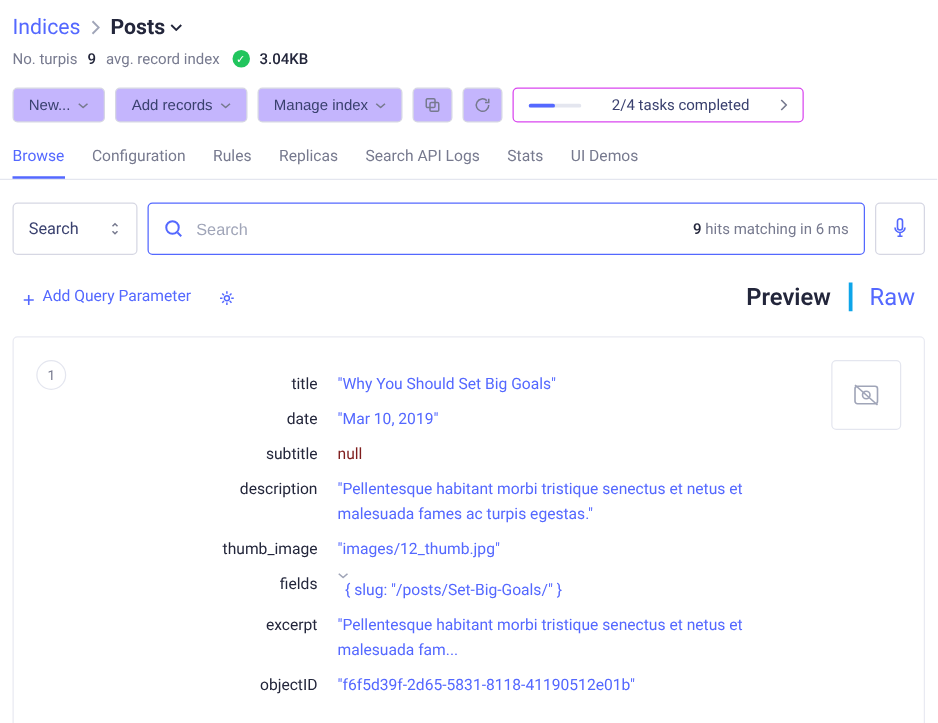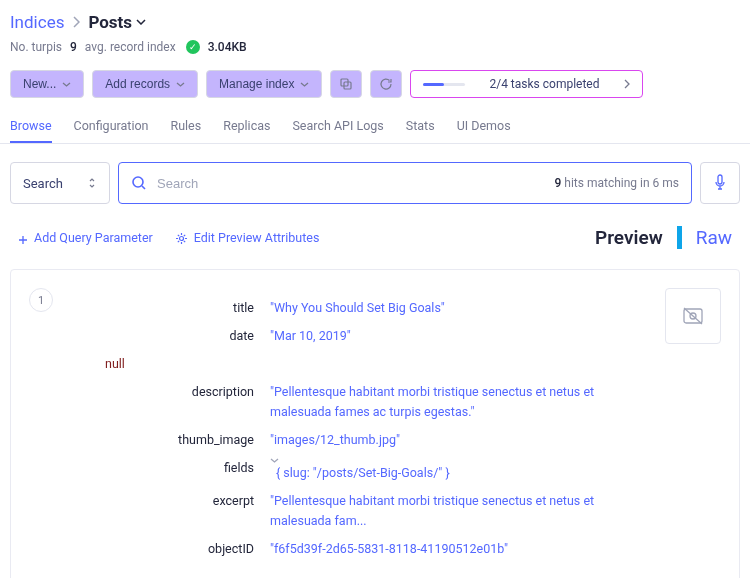--- a/index.html
+++ b/index.html
@@ -32,21 +32,21 @@
     .search-box input::placeholder { color: #a0a5b8; }
     .hits-text { font-size: 12px; color: #777a8f; }
     .hits-text .num { color: #23263b; font-weight: 500; }
     .mic-btn { border: 1px solid #d6d7e3; border-radius: 4px; width: 40px; display: flex; align-items: center; justify-content: center; color: #5468ff; height: 42px; }
     
     .sub-toolbar { display: flex; align-items: center; justify-content: space-between; padding: 12px 18px; }
     .sub-left { display: flex; gap: 22px; }
     .link-btn { color: #5468ff; font-size: 12.5px; display: inline-flex; align-items: flex-end; gap: 6px; cursor: pointer; }
     .view-toggle { display: flex; align-items: center; gap: 14px; font-size: 19px; }
     .view-active { color: #23263b; font-weight: 600; }
-    .view-inactive { color: #5468ff; cursor: pointer; padding-left: 14px; border-left: 5px solid #0ea5e9; }
+    .view-inactive { color: #5468ff; cursor: pointer; padding-left: 14px; border-left: 3px solid #0ea5e9; }
     
     .record { border: 1px solid #e9eaf2; border-radius: 4px; margin: 8px 10px; padding: 24px; position: relative; }
     .record-badge { position: absolute; top: 18px; left: 18px; width: 24px; height: 24px; border: 1px solid #e4e6ef; border-radius: 50%; display:flex; align-items:center; justify-content:center; font-size: 11px; color: #777a8f; }
     .record-thumb { position: absolute; top: 18px; right: 18px; width: 56px; height: 56px; border: 1px solid #e4e6ef; border-radius: 4px; display:flex; align-items:center; justify-content:center; color:#a0a5b8; }
     .attrs { margin-left: 70px; margin-right: 70px; }
     .attr-row { display: flex; align-items: flex-start; padding: 4px 0; font-size: 12.5px; line-height: 1.6; }
     .attr-key { width: 165px; text-align: right; color: #23263b; padding-right: 16px; }
     .attr-val { flex: 1; color: #5468ff; }
     .attr-val .null { color: #7f1d1d; }
     .chev-left { color: #a0a5b8; margin-right: 6px; }
@@ -164,21 +164,20 @@
       <svg width="10" height="10" viewBox="0 0 10 10">
           <path d="M5 1v8 M1 5h8" stroke="#5468ff" stroke-width="1.3"></path>
         </svg>
       <span>Add Query Parameter</span>
     </span>
     <span class="link-btn">
       <svg width="13" height="13" viewBox="0 0 13 13">
           <circle cx="6.5" cy="6.5" r="2" stroke="#5468ff" fill="none" stroke-width="1.2"></circle>
           <path d="M6.5 1v2M6.5 10v2M1 6.5h2M10 6.5h2M2.8 2.8l1.4 1.4M8.8 8.8l1.4 1.4M2.8 10.2l1.4-1.4M8.8 4.2l1.4-1.4" stroke="#5468ff" stroke-width="1.2"></path>
         </svg>
-      <span>Edit Preview Attributes</span>
     </span>
   </div>
   <div class="view-toggle">
     <span class="view-active">Preview</span>
     <span class="view-inactive">Raw</span>
   </div>
 </div>
 
 <div class="record">
   <div class="record-badge">1</div>
@@ -192,20 +191,21 @@
   <div class="attrs">
     <div class="attr-row">
         <div class="attr-key">title</div>
         <div class="attr-val">"Why You Should Set Big Goals"</div>
       </div>
     <div class="attr-row">
         <div class="attr-key">date</div>
         <div class="attr-val">"Mar 10, 2019"</div>
       </div>
     <div class="attr-row">
+        <div class="attr-key">subtitle</div>
         <div class="attr-val"><span class="null">null</span></div>
       </div>
     <div class="attr-row">
         <div class="attr-key">description</div>
         <div class="attr-val">"Pellentesque habitant morbi tristique senectus et netus et malesuada fames ac turpis egestas."</div>
       </div>
     <div class="attr-row">
         <div class="attr-key">thumb_image</div>
         <div class="attr-val">"images/12_thumb.jpg"</div>
       </div>

